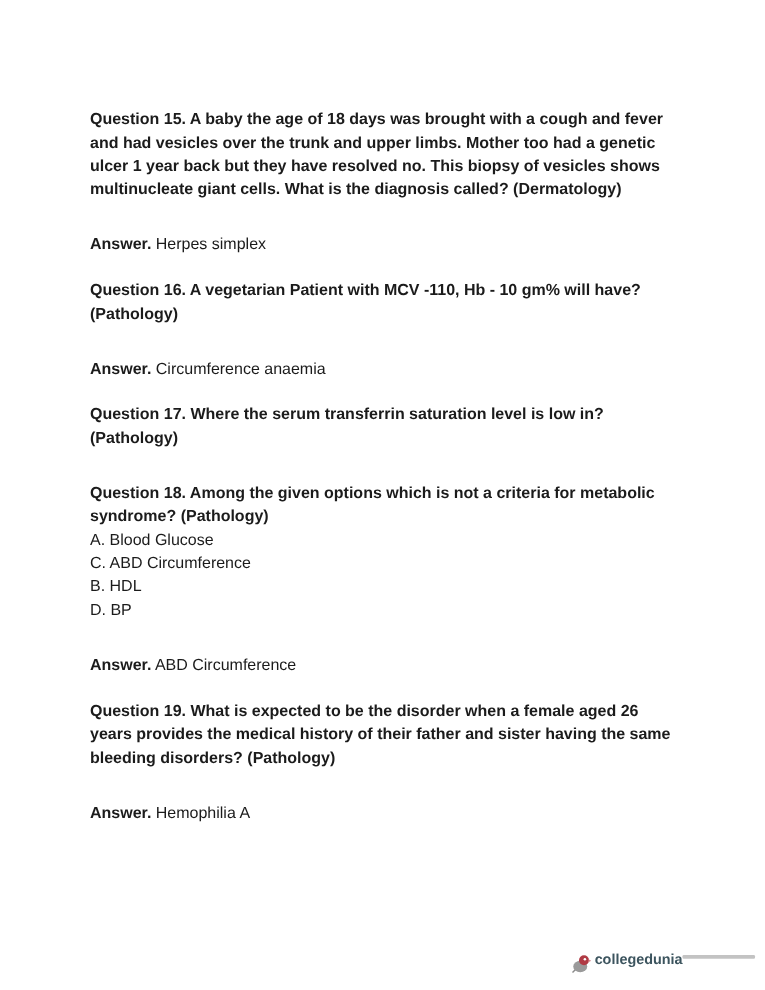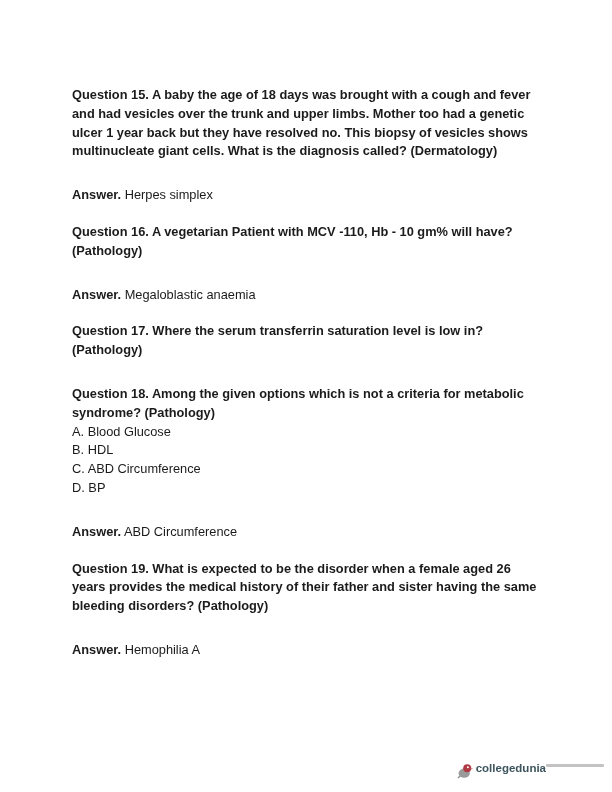--- a/index.html
+++ b/index.html
@@ -65,27 +65,27 @@
 
 <div class="page">
 
   <div class="content" id="qa-container">
       <div class="qa-block">
         <div class="question-text">Question 15. A baby the age of 18 days was brought with a cough and fever and had vesicles over the trunk and upper limbs. Mother too had a genetic ulcer 1 year back but they have resolved no. This biopsy of vesicles shows multinucleate giant cells. What is the diagnosis called? (Dermatology)</div>
         <div class="answer-line"><span class="answer-label">Answer.</span> <span>Herpes simplex</span></div>
       </div>
       <div class="qa-block">
         <div class="question-text">Question 16. A vegetarian Patient with MCV -110, Hb - 10 gm% will have? (Pathology)</div>
-        <div class="answer-line"><span class="answer-label">Answer.</span> <span>Megaloblastic anaemia</span></div>
+        <div class="answer-line"><span class="answer-label">Answer.</span> <span>Circumference anaemia</span></div>
       </div>
       <div class="qa-block">
         <div class="question-text">Question 17. Where the serum transferrin saturation level is low in?(Pathology)</div>
       </div>
       <div class="qa-block">
-        <div class="question-text">Question 18. Among the given options which is not a criteria for metabolic syndrome? (Pathology)<div class="option-line">A. Blood Glucose</div><div class="option-line">B. HDL</div><div class="option-line">C. ABD Circumference</div><div class="option-line">D. BP</div></div>
+        <div class="question-text">Question 18. Among the given options which is not a criteria for metabolic syndrome? (Pathology)<div class="option-line">A. Blood Glucose</div><div class="option-line">C. ABD Circumference</div><div class="option-line">B. HDL</div><div class="option-line">D. BP</div></div>
         <div class="answer-line"><span class="answer-label">Answer.</span> <span>ABD Circumference</span></div>
       </div>
       <div class="qa-block">
         <div class="question-text">Question 19. What is expected to be the disorder when a female aged 26 years provides the medical history of their father and sister having the same bleeding disorders? (Pathology)</div>
         <div class="answer-line"><span class="answer-label">Answer.</span> <span>Hemophilia A</span></div>
       </div>
     </div>
 
   <div class="footer-logo">
     <svg class="bird-icon" width="17" height="17" viewBox="0 0 17 17">

